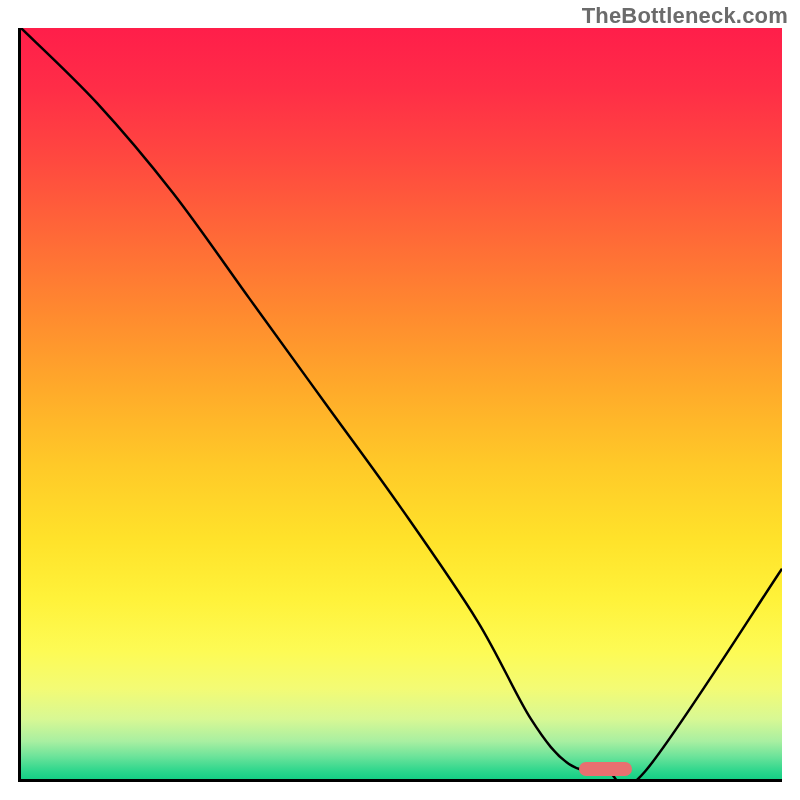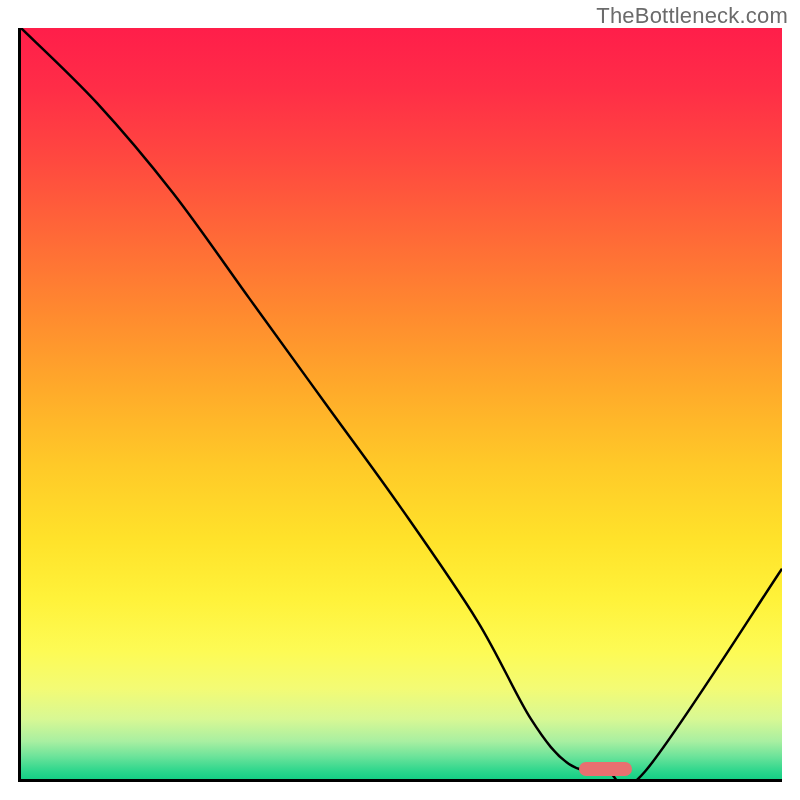--- a/index.html
+++ b/index.html
@@ -10,21 +10,21 @@
     height: 800px;
     position: relative;
     font-family: Arial, sans-serif;
   }
   .watermark {
     position: absolute;
     top: 3px;
     right: 12px;
     color: #6b6b6b;
     font-size: 22px;
-    font-weight: 400;
+    font-weight: 700;
     letter-spacing: 0.2px;
   }
   .plot-area {
     position: absolute;
     left: 18px;
     top: 28px;
     width: 764px;
     height: 754px;
     border-left: 3px solid #000;
     border-bottom: 3px solid #000;

